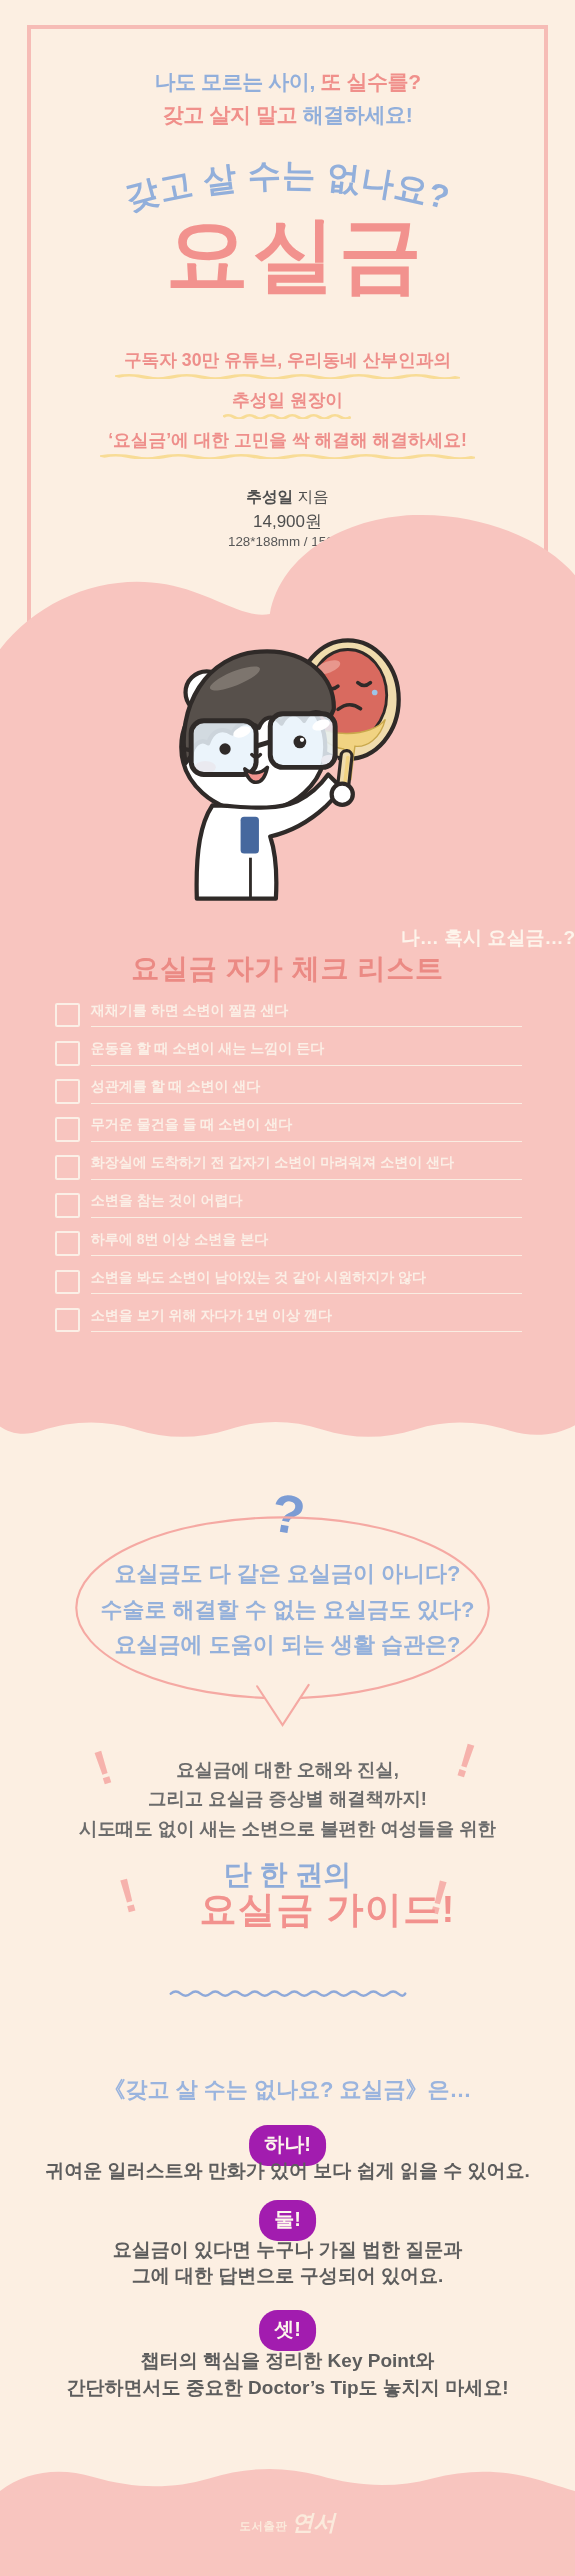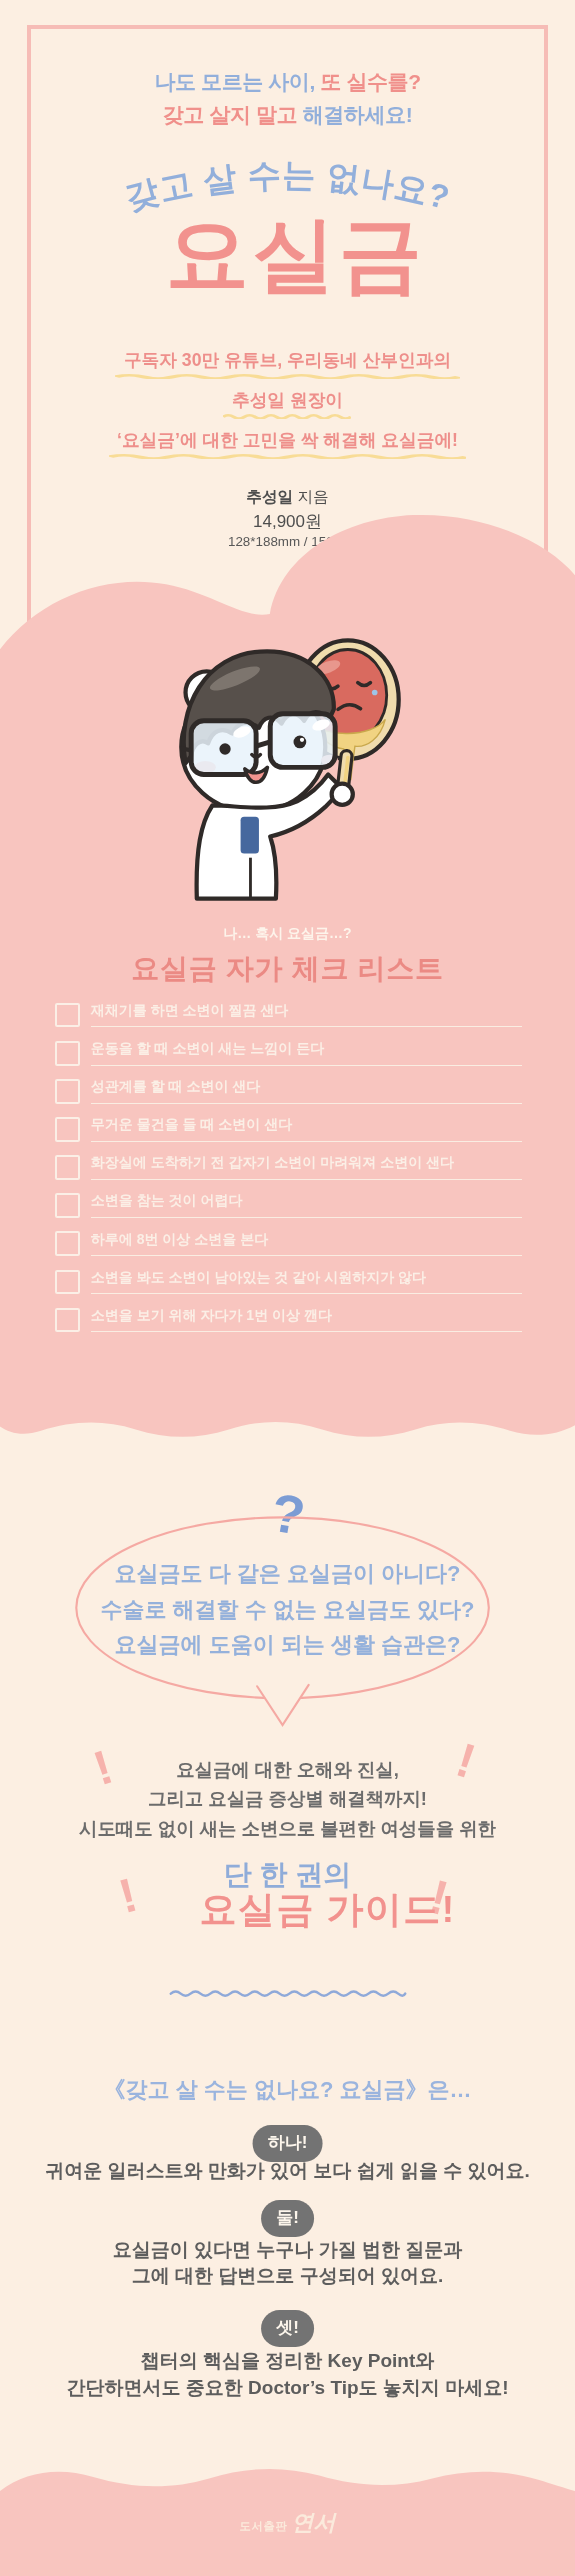--- a/index.html
+++ b/index.html
@@ -28,21 +28,21 @@
   .sub-line{position:relative;display:inline-block;font-size:17.7px;font-weight:800;color:#EE8F8B;padding:0 2.8px 7px;}
   .sub-line svg{position:absolute;left:-5.7px;bottom:0;width:calc(100% + 11.3px);height:6.4px;}
 
   .author{top:486px;font-size:15.6px;color:#4E4E4E;line-height:21px;}
   .author .name{font-weight:800;}
   .price{top:510px;font-size:17px;color:#4E4E4E;}
   .spec{top:533px;font-size:13.4px;color:#585858;}
 
   .pink-fill{background:#F8C5BF;}
 
-  .check-intro{top:925px;font-size:14px;font-weight:800;color:#FDF4EB;}
+  .check-intro{top:925px;font-size:19px;font-weight:800;color:#FDF4EB;text-align:right;}
   .check-title{top:950px;font-size:28px;font-weight:900;color:#EB8A84;letter-spacing:0.7px;}
 
   .checklist{top:1000px;left:55px;width:467px;}
   .check-row{display:flex;align-items:flex-end;margin-bottom:10.6px;}
   .check-box{flex:0 0 auto;width:20.5px;height:20.5px;border:2.8px solid #FBEFE6;border-radius:2.1px;margin-right:11.3px;background:transparent;}
   .check-label{flex:1 1 auto;font-size:14px;font-weight:800;color:#FBEFE6;padding:2.1px 0 6.4px;border-bottom:1.4px solid #FAEDE2;}
 
   .qmark{top:1483px;font-size:54px;font-weight:900;color:#7C9CD4;transform:rotate(10deg);left:256px;width:64px;text-align:center;}
   .q-line{font-size:22px;font-weight:800;color:#95B1DB;}
   .q1{top:1559px;} .q2{top:1595px;} .q3{top:1630px;}
@@ -50,22 +50,22 @@
   .excl{font-size:48px;font-weight:900;color:#F6B2AC;}
 
   .desc-line{font-size:18.4px;font-weight:700;color:#6C6C6C;}
   .d1{top:1757px;} .d2{top:1786px;} .d3{top:1816px;}
 
   .tagline-top{top:1856px;font-size:28px;font-weight:900;color:#8FACD9;}
   .tagline-main{top:1885px;font-size:37px;font-weight:900;color:#F2928E;letter-spacing:1.4px;padding-left:40px;}
 
   .heading2{top:2075px;font-size:22px;font-weight:800;color:#9AB4DE;}
 
-  .badge{left:50%;transform:translateX(-50%);background:#737373;color:#FDF6EC;
-         font-size:17px;font-weight:900;padding:6.4px 15.6px 7.8px;border-radius:18.4px;}
+  .badge{left:50%;transform:translateX(-50%);background:#a21caf;color:#FDF6EC;
+         font-size:20px;font-weight:900;padding:6.4px 15.6px 7.8px;border-radius:18.4px;}
   .b1{top:2125px;} .b2{top:2200px;} .b3{top:2310px;}
   .feat-line{font-size:19px;font-weight:800;color:#5D5D5D;}
   .f1a{top:2158px;} .f2a{top:2237px;} .f2b{top:2263px;} .f3a{top:2348px;} .f3b{top:2375px;}
 
   .publisher{top:2508px;color:#FCEEDF;opacity:.92;}
   .publisher .small{font-size:11.3px;font-weight:700;letter-spacing:0.7px;}
   .publisher .big{font-size:22px;font-weight:700;font-style:italic;font-family:"DejaVu Serif","Liberation Serif",serif;margin-left:4.2px;}
 </style>
 </head>
 <body>
@@ -90,21 +90,21 @@
 
   <div class="abs ctr main-title">요실금</div>
 
   <div class="abs ctr subtitle">
     <div class="sub-row"><span class="sub-line"><span>구독자 30만 유튜브, 우리동네 산부인과의</span><svg viewBox="0 0 120 10" preserveAspectRatio="none">
             <path d="M0,6 Q5,1 10,6 T20,6 T30,6 T40,6 T50,6 T60,6 T70,6 T80,6 T90,6 T100,6 T110,6 T120,6" fill="none" stroke="#F8DC96" stroke-width="4"></path>
           </svg></span></div>
     <div class="sub-row"><span class="sub-line"><span>추성일 원장이</span><svg viewBox="0 0 120 10" preserveAspectRatio="none">
             <path d="M0,6 Q5,1 10,6 T20,6 T30,6 T40,6 T50,6 T60,6 T70,6 T80,6 T90,6 T100,6 T110,6 T120,6" fill="none" stroke="#F8DC96" stroke-width="4"></path>
           </svg></span></div>
-    <div class="sub-row"><span class="sub-line"><span>‘요실금’에 대한 고민을 싹 해결해 요실금에!</span><svg viewBox="0 0 120 10" preserveAspectRatio="none">
+    <div class="sub-row"><span class="sub-line"><span>‘요실금’에 대한 고민을 싹 해결해 해결하세요!</span><svg viewBox="0 0 120 10" preserveAspectRatio="none">
             <path d="M0,6 Q5,1 10,6 T20,6 T30,6 T40,6 T50,6 T60,6 T70,6 T80,6 T90,6 T100,6 T110,6 T120,6" fill="none" stroke="#F8DC96" stroke-width="4"></path>
           </svg></span></div>
   </div>
 
   <div class="abs ctr author"><span class="name">추성일</span><span> 지음</span></div>
   <div class="abs ctr price">14,900원</div>
   <div class="abs ctr spec">128*188mm / 158쪽</div>
 
   <svg class="abs" style="top:508px;left:0" width="575" height="270" viewBox="0 0 814 382" preserveAspectRatio="none">
     <path d="M0,382 L0,200 C55,128 150,92 235,108 C300,120 345,158 382,150 C398,64 490,14 585,10 C685,6 775,48 814,95 L814,382 Z" fill="#F8C5BF"></path>

